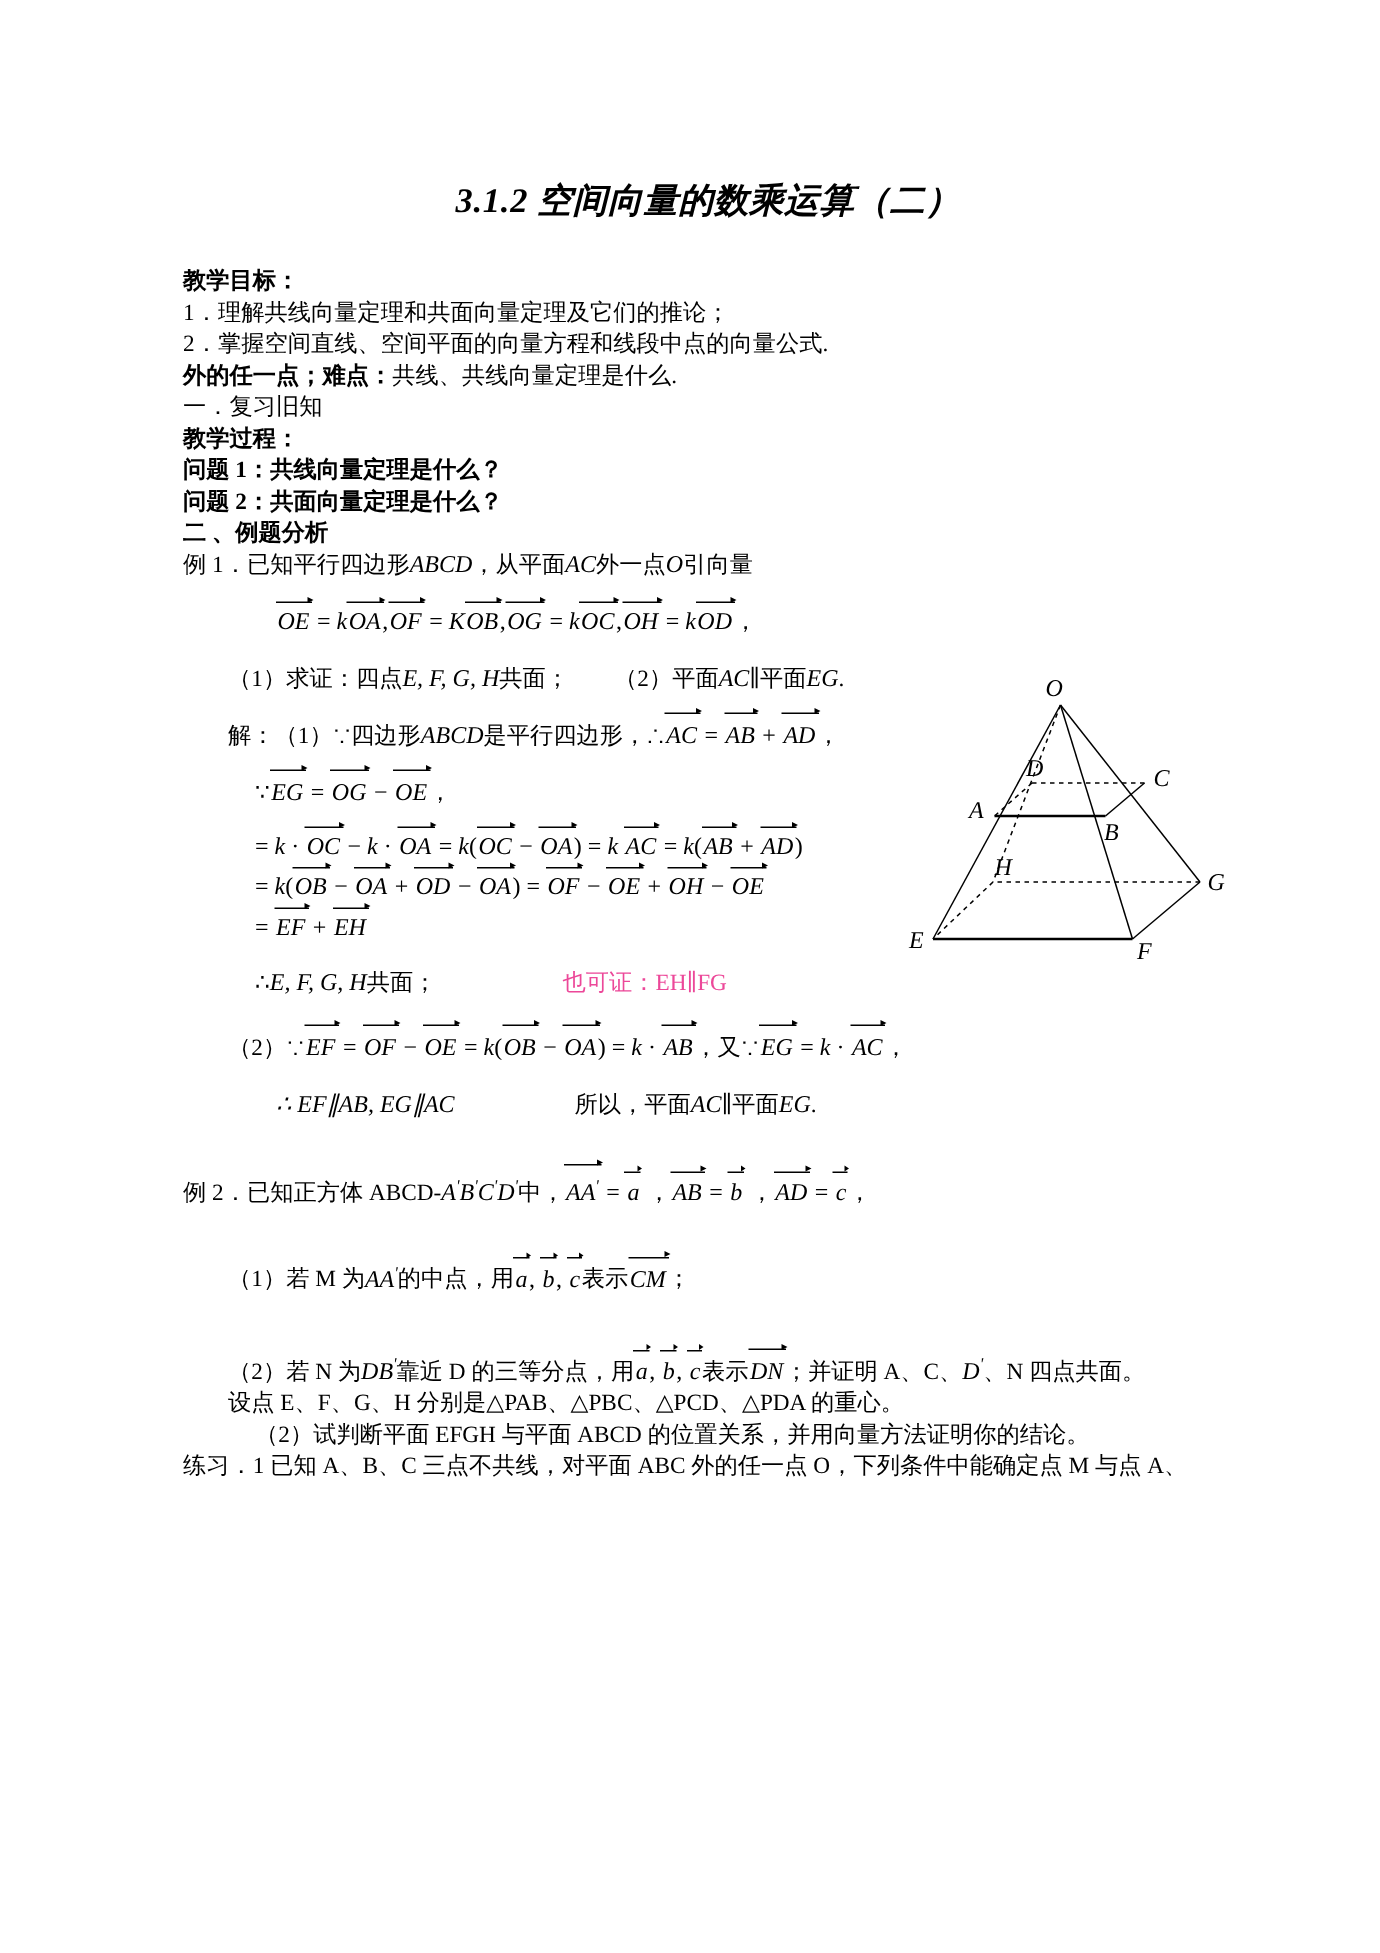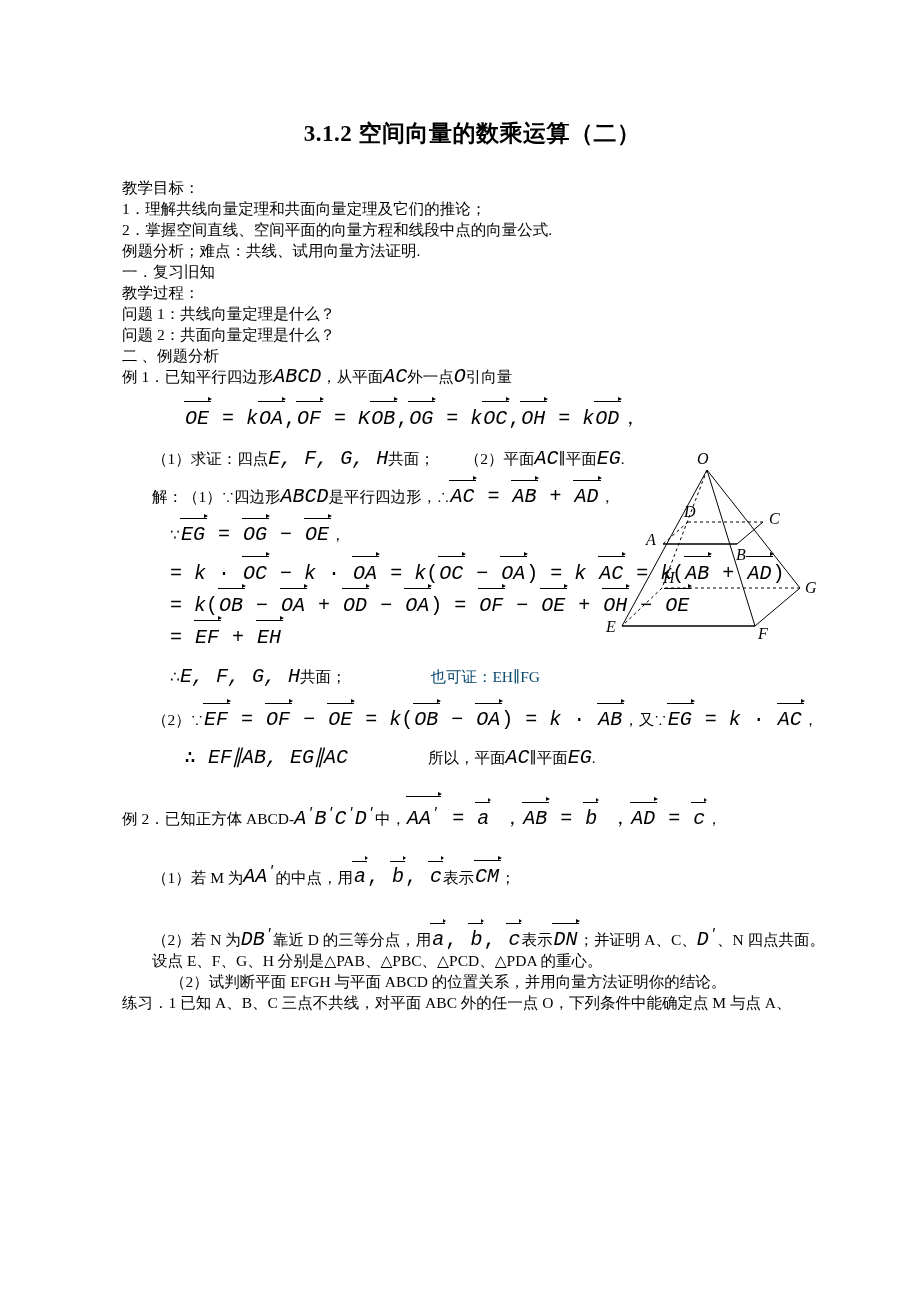--- a/index.html
+++ b/index.html
@@ -27,36 +27,37 @@
 
   
   .doc-title {
     text-align: center;
     font-size: 23px;
     font-weight: bold;
     letter-spacing: 0.5px;
     margin: 0;
     padding-top: 118px;
     white-space: nowrap;
+    font-style: italic;
   }
 
   
   .line {
     font-size: 15.5px;
     line-height: 21px;
     white-space: nowrap;
   }
-  .bold { font-weight: normal; }
+  .bold { font-weight: bold; }
   .blk { margin-top: 17px; }
 
   
   .math {
-    font-family: Liberation Mono, monospace;
-    font-style: italic;
-    font-size: 20px;
+    font-family: Liberation Serif, serif;
+    font-style: italic;
+    font-size: 16px;
     white-space: nowrap;
   }
   .math .op, .math .num, .math .paren {
     font-style: normal;
   }
   .rm { font-style: normal; }
 
   
   .vec {
     position: relative;
@@ -107,21 +108,21 @@
     border-bottom: 2.4px solid transparent;
     border-left: 3.8px solid #000;
   }
   .prime {
     font-style: italic;
     vertical-align: super;
     font-size: 0.68em;
     letter-spacing: 0;
   }
   .note-orange {
-    color: #0c4a6e;
+    color: #ec4899;
   }
   .ind2 { padding-left: 48px; }
   .ind3 { padding-left: 62px; }
   .ind4 { padding-left: 30px; }
 
   
   #figure {
     position: absolute;
     left: 600px;
     top: 448px;
@@ -142,21 +143,21 @@
 <div id="page">
 
   <div class="content">
 
     <div class="doc-title">3.1.2 空间向量的数乘运算（二）</div>
 
     <div style="height:28px"></div>
     <div class="line bold">教学目标：</div>
     <div class="line">1．理解共线向量定理和共面向量定理及它们的推论；</div>
     <div class="line">2．掌握空间直线、空间平面的向量方程和线段中点的向量公式.</div>
-    <div class="line"><span class="bold">例题分析；难点：</span><span>共线、试用向量方法证明.</span></div>
+    <div class="line"><span class="bold">外的任一点；难点：</span><span>共线、共线向量定理是什么.</span></div>
     <div class="line">一．复习旧知</div>
     <div class="line bold">教学过程：</div>
     <div class="line bold">问题 1：共线向量定理是什么？</div>
     <div class="line bold">问题 2：共面向量定理是什么？</div>
     <div class="line bold">二 、例题分析</div>
 
     <div class="line">
       <span>例 1．已知平行四边形</span><span class="math">ABCD</span><span>，从平面</span><span class="math">AC</span><span>外一点</span><span class="math">O</span><span>引向量</span>
     </div>
 

